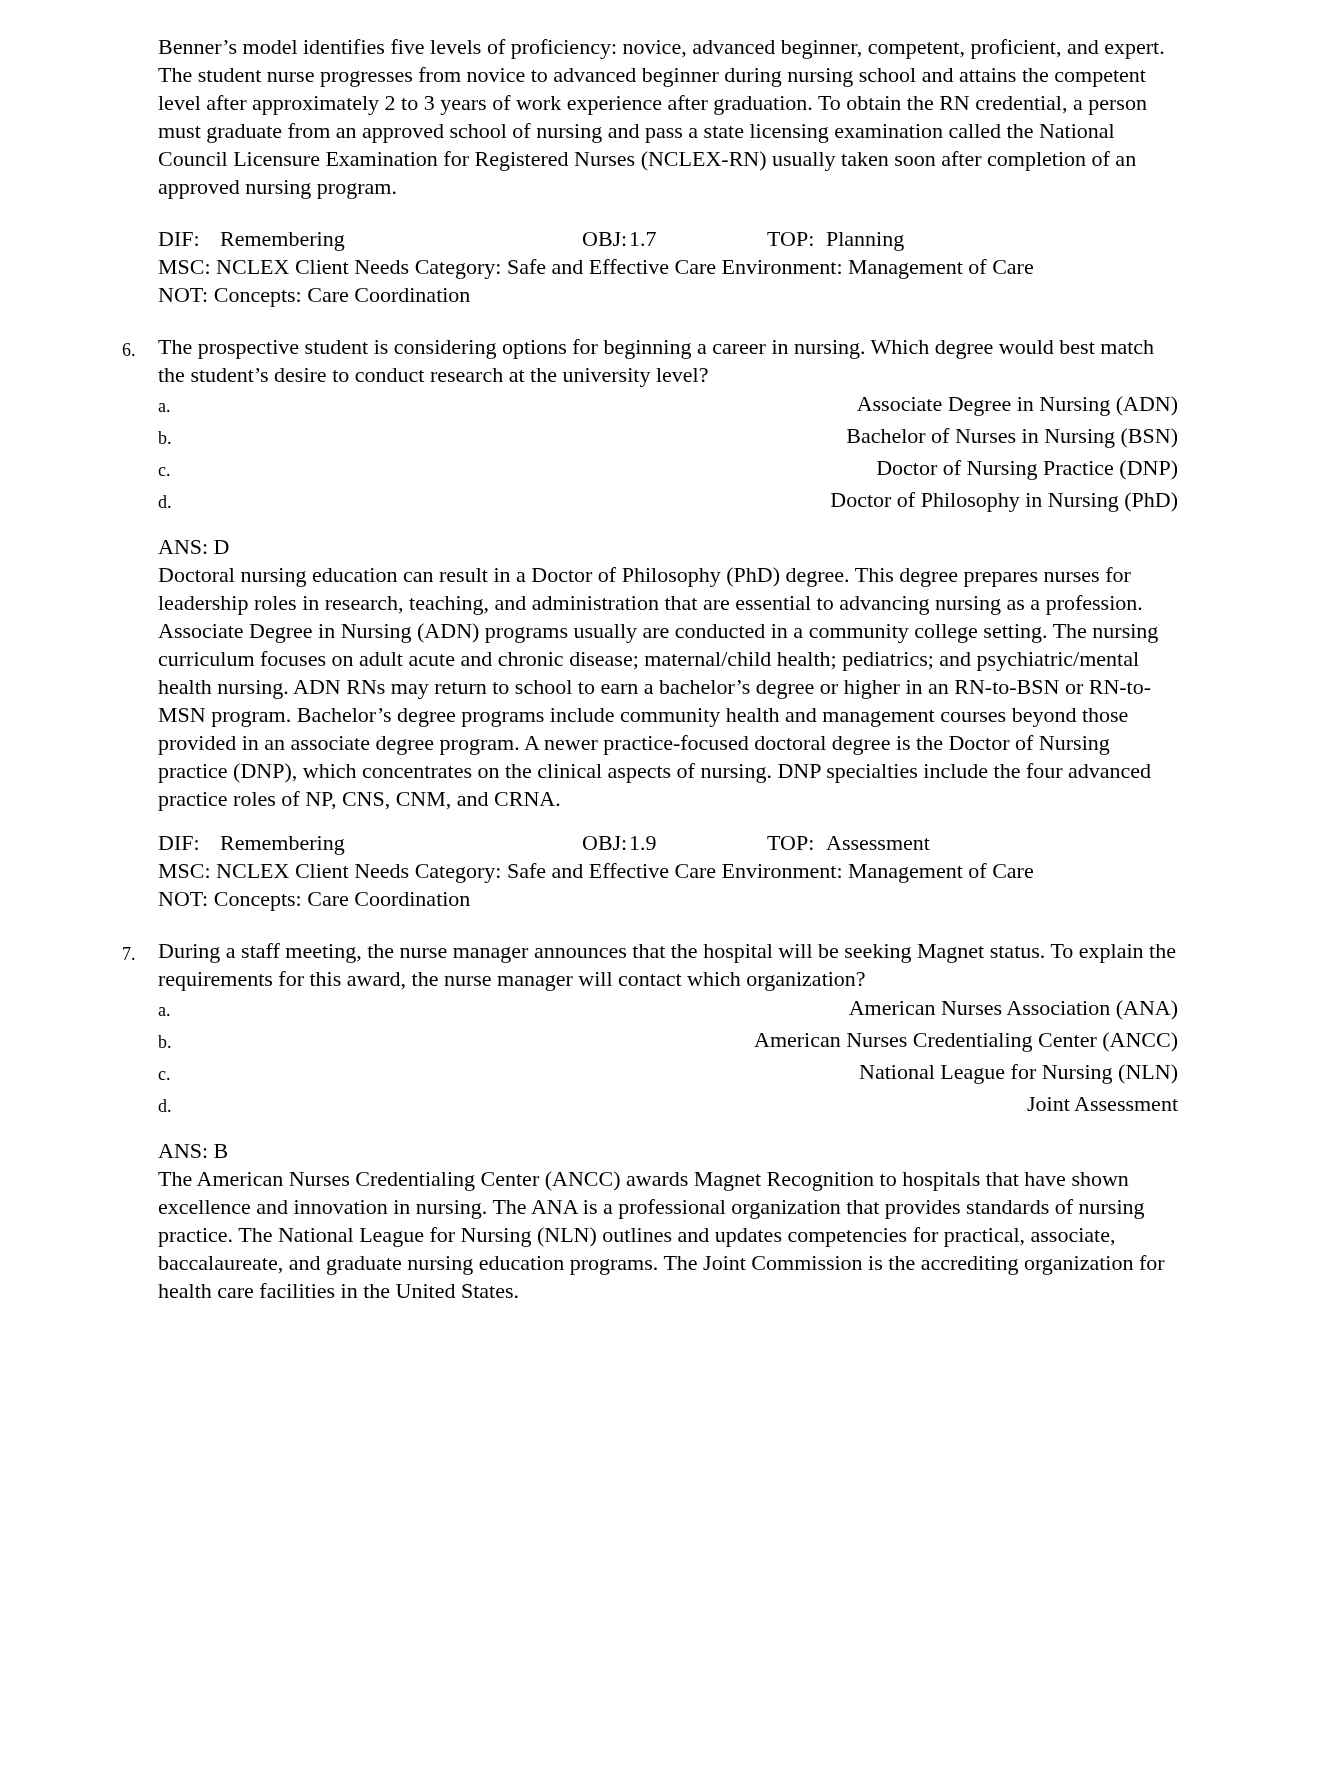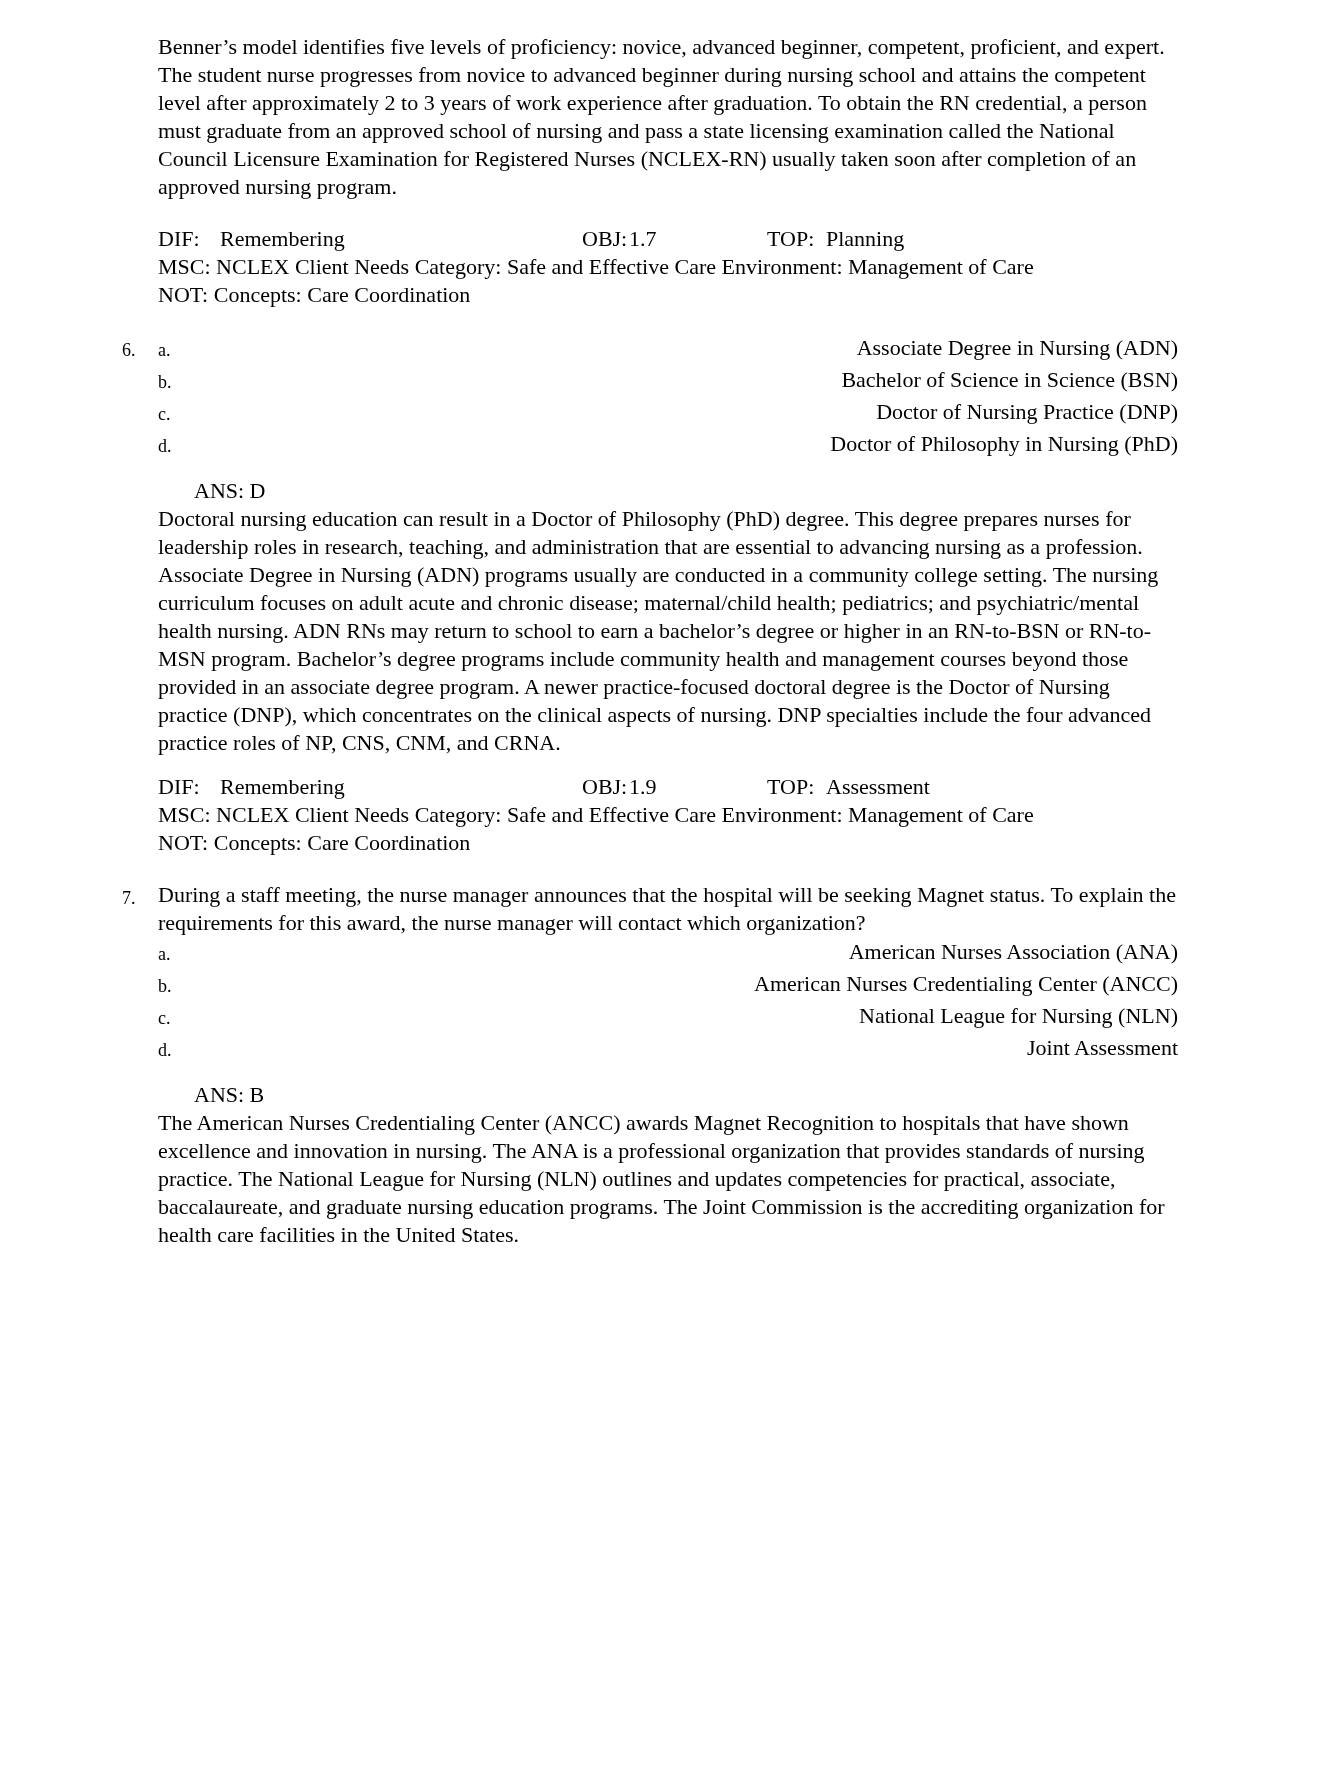--- a/index.html
+++ b/index.html
@@ -46,21 +46,21 @@
 
   .opt { display: flex; line-height: 29px; }
   .opt .letter {
     flex: none;
     width: 38px;
     font-size: 18px;
     padding-top: 3px;
   }
   .opt .otext { flex: 1; text-align: right; }
 
-  .answer { height: 28px; margin-left: 36px; }
+  .answer { height: 28px; }
   .rationale { width: 1020px; }
 </style>
 </head>
 <body>
 
 <div class="content">
 
   <div class="para">Benner’s model identifies five levels of proficiency: novice, advanced beginner, competent, proficient, and expert. The student nurse progresses from novice to advanced beginner during nursing school and attains the competent level after approximately 2 to 3 years of work experience after graduation. To obtain the RN credential, a person must graduate from an approved school of nursing and pass a state licensing examination called the National Council Licensure Examination for Registered Nurses (NCLEX-RN) usually taken soon after completion of an approved nursing program.</div>
 
   <div class="spacer"></div>
@@ -75,27 +75,28 @@
       <span class="val3">Planning</span>
     </div>
     <div>MSC: NCLEX Client Needs Category: Safe and Effective Care Environment: Management of Care</div>
     <div>NOT: Concepts: Care Coordination</div>
   </div>
 
   <div class="spacer"></div>
 
   <div class="question">
     <span class="qnum">6.</span>
+    <div class="stem">The prospective student is considering options for beginning a career in nursing. Which degree would best match the student’s desire to conduct research at the university level?</div>
     <div class="opt">
       <span class="letter">a.</span>
       <span class="otext">Associate Degree in Nursing (ADN)</span>
     </div>
     <div class="opt">
       <span class="letter">b.</span>
-      <span class="otext">Bachelor of Science in Science (BSN)</span>
+      <span class="otext">Bachelor of Nurses in Nursing (BSN)</span>
     </div>
     <div class="opt">
       <span class="letter">c.</span>
       <span class="otext">Doctor of Nursing Practice (DNP)</span>
     </div>
     <div class="opt">
       <span class="letter">d.</span>
       <span class="otext">Doctor of Philosophy in Nursing (PhD)</span>
     </div>
 

